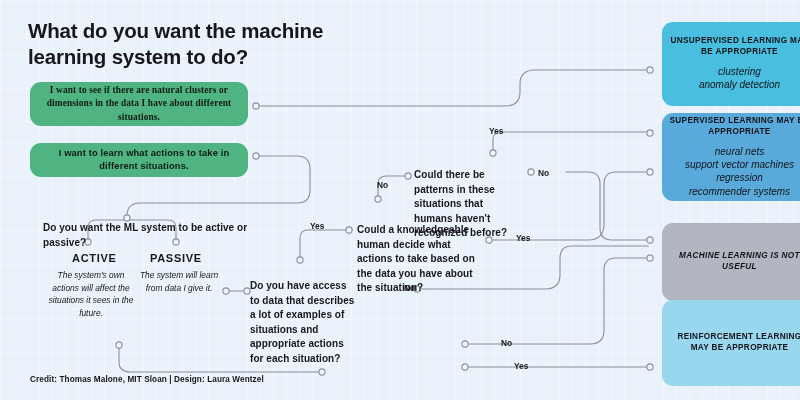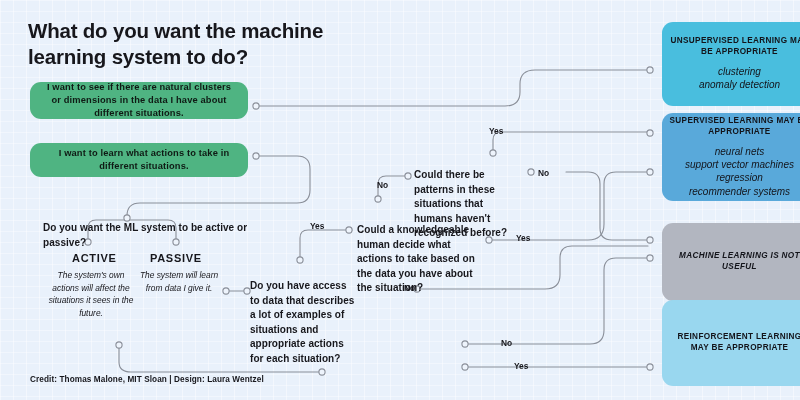--- a/index.html
+++ b/index.html
@@ -53,21 +53,21 @@
     font-weight: 700;
     line-height: 1.42;
     letter-spacing: 0.15px;
     text-align: center;
     display: flex;
     align-items: center;
     justify-content: center;
     padding: 5px 12px;
     box-sizing: border-box;
   }
-  #gbox-cluster { left: 30px; top: 82px; width: 218px; height: 37px; }
+  #gbox-cluster { left: 30px; top: 82px; width: 218px; height: 44px; font-family: Liberation Serif, serif; }
   #gbox-actions { left: 30px; top: 143px; width: 218px; height: 34px; padding-left: 22px; }
 
   
   .obox {
     position: absolute;
     left: 662px;
     width: 155px;
     border-radius: 11px;
     box-sizing: border-box;
     display: flex;

